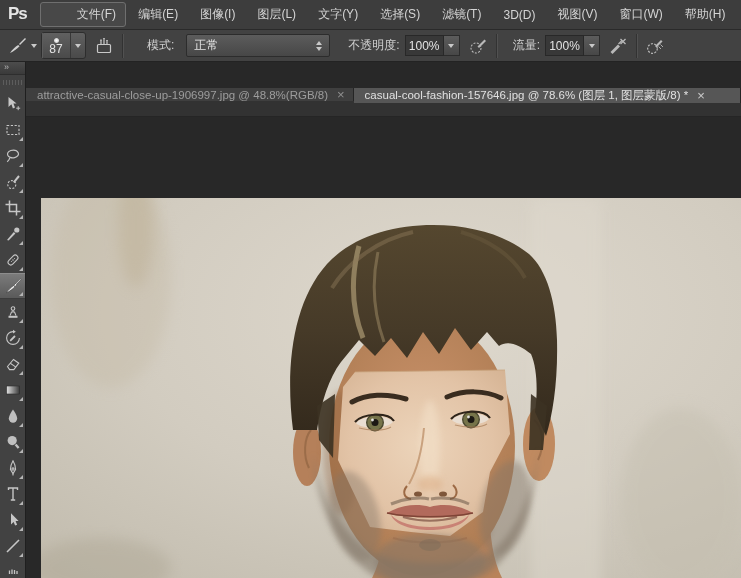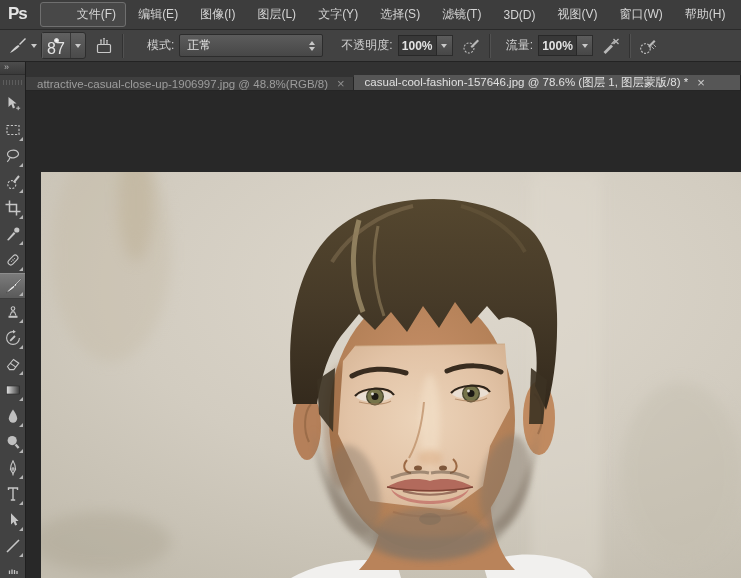--- a/index.html
+++ b/index.html
@@ -18,29 +18,29 @@
   .options-bar{height:31px;background:#424242;border-bottom:1px solid #232323;
     display:flex;align-items:center;padding:0 5px;color:#cfcfcf;font-size:12px;}
   .opt-sep{width:1px;height:24px;background:#323232;box-shadow:1px 0 0 #515151;margin:0 6px;}
   .opt-gap{width:6px;}
   .icon-btn{display:flex;align-items:center;justify-content:center;width:24px;height:24px;}
   .dd-arrow{width:0;height:0;border-left:3.5px solid transparent;border-right:3.5px solid transparent;border-top:4px solid #c9c9c9;margin-left:2px;}
   .brush-widget{display:flex;align-items:stretch;height:25px;background:linear-gradient(#606060,#4a4a4a);
     border:1px solid #2d2d2d;border-radius:3px;margin-left:4px;}
   .brush-widget .preview{width:28px;display:flex;flex-direction:column;align-items:center;justify-content:center;border-right:1px solid #383838;box-shadow:1px 0 0 #5c5c5c inset;}
   .brush-dot{width:5px;height:5px;border-radius:50%;background:radial-gradient(circle,#ffffff 0%,#d8d8d8 60%,rgba(216,216,216,0) 100%);margin-bottom:1px;}
-  .brush-num{font-size:16px;color:#e4e4e4;line-height:10px;}
+  .brush-num{font-size:12px;color:#e4e4e4;line-height:10px;}
   .brush-widget .arrow-part{width:14px;display:flex;align-items:center;justify-content:center;}
   .dropdown-wide{width:128px;height:21px;background:linear-gradient(#5c5c5c,#474747);
-    border:1px solid #2c2c2c;border-radius:2px;display:flex;align-items:center;padding:0 7px;color:#e3e3e3;margin-left:5px;}
+    border:1px solid #2c2c2c;border-radius:2px;display:flex;align-items:center;padding:0 7px;color:#e3e3e3;margin-left:12px;}
   .dropdown-wide .flex{flex:1;}
   .spin{display:flex;flex-direction:column;gap:2px;align-items:center;}
   .tri-up{width:0;height:0;border-left:3.5px solid transparent;border-right:3.5px solid transparent;border-bottom:4px solid #c9c9c9;}
   .tri-down{width:0;height:0;border-left:3.5px solid transparent;border-right:3.5px solid transparent;border-top:4px solid #c9c9c9;}
-  .value-box{display:flex;align-items:stretch;height:21px;margin-left:5px;font-weight:bold;}
+  .value-box{display:flex;align-items:stretch;height:21px;margin-left:5px;}
   .value-field{min-width:37px;background:#383838;border:1px solid #282828;color:#e3e3e3;
     display:flex;align-items:center;justify-content:center;font-size:12px;}
   .value-arrow{width:15px;background:linear-gradient(#5c5c5c,#474747);border:1px solid #2c2c2c;border-left:none;
     display:flex;align-items:center;justify-content:center;}
   .opt-label{margin-left:18px;white-space:nowrap;}
   
   .main-row{display:flex;height:516px;}
   
   .toolbar{width:25px;background:#424242;border-right:1px solid #1f1f1f;display:flex;flex-direction:column;flex:none;}
   .toolbar-header{height:12px;background:linear-gradient(#4c4c4c,#3a3a3a);border-bottom:1px solid #2e2e2e;
@@ -48,21 +48,21 @@
   .toolbar-grip{height:5px;margin:5px 3px 6px 3px;
     background-image:repeating-linear-gradient(90deg,#5d5d5d 0 1px,rgba(0,0,0,0) 1px 3px);}
   .tool{width:25px;height:26px;display:flex;align-items:center;justify-content:center;position:relative;flex:none;}
   .tool.selected{background:linear-gradient(#7b7b7b,#5a5a5a);border-top:1px solid #8d8d8d;border-bottom:1px solid #3c3c3c;height:24px;}
   .tool.fly::after{content:'';position:absolute;right:2px;bottom:2px;width:0;height:0;
     border-left:4px solid transparent;border-bottom:4px solid #b5b5b5;}
   .tool.clipped{height:15px;overflow:hidden;align-items:flex-start;}
   .tool svg{display:block;}
   
   .right-area{flex:1;display:flex;flex-direction:column;min-width:0;}
-  .tab-bar{height:28px;background:#323232;border-bottom:1px solid #252525;display:flex;align-items:flex-end;overflow:hidden;}
+  .tab-bar{height:28px;background:#323232;border-bottom:1px solid #252525;display:flex;align-items:flex-start;overflow:hidden;margin-top:26px;}
   .tab{display:flex;align-items:center;padding:0 8px 0 11px;font-size:11.5px;white-space:nowrap;border-right:1px solid #252525;}
   .tab.inactive{background:#3f3f3f;color:#9d9d9d;}
   .tab.active{background:#565656;color:#e0e0e0;flex:1;min-width:0;}
   .tab-title{overflow:hidden;text-overflow:clip;}
   .tab-close{margin-left:9px;font-size:13px;line-height:13px;color:inherit;opacity:.85;}
   .canvas-area{flex:1;background:#282828;position:relative;overflow:hidden;}
   .photo{position:absolute;left:15px;top:81px;width:700px;height:406px;}
 </style>
 </head>
 <body>

